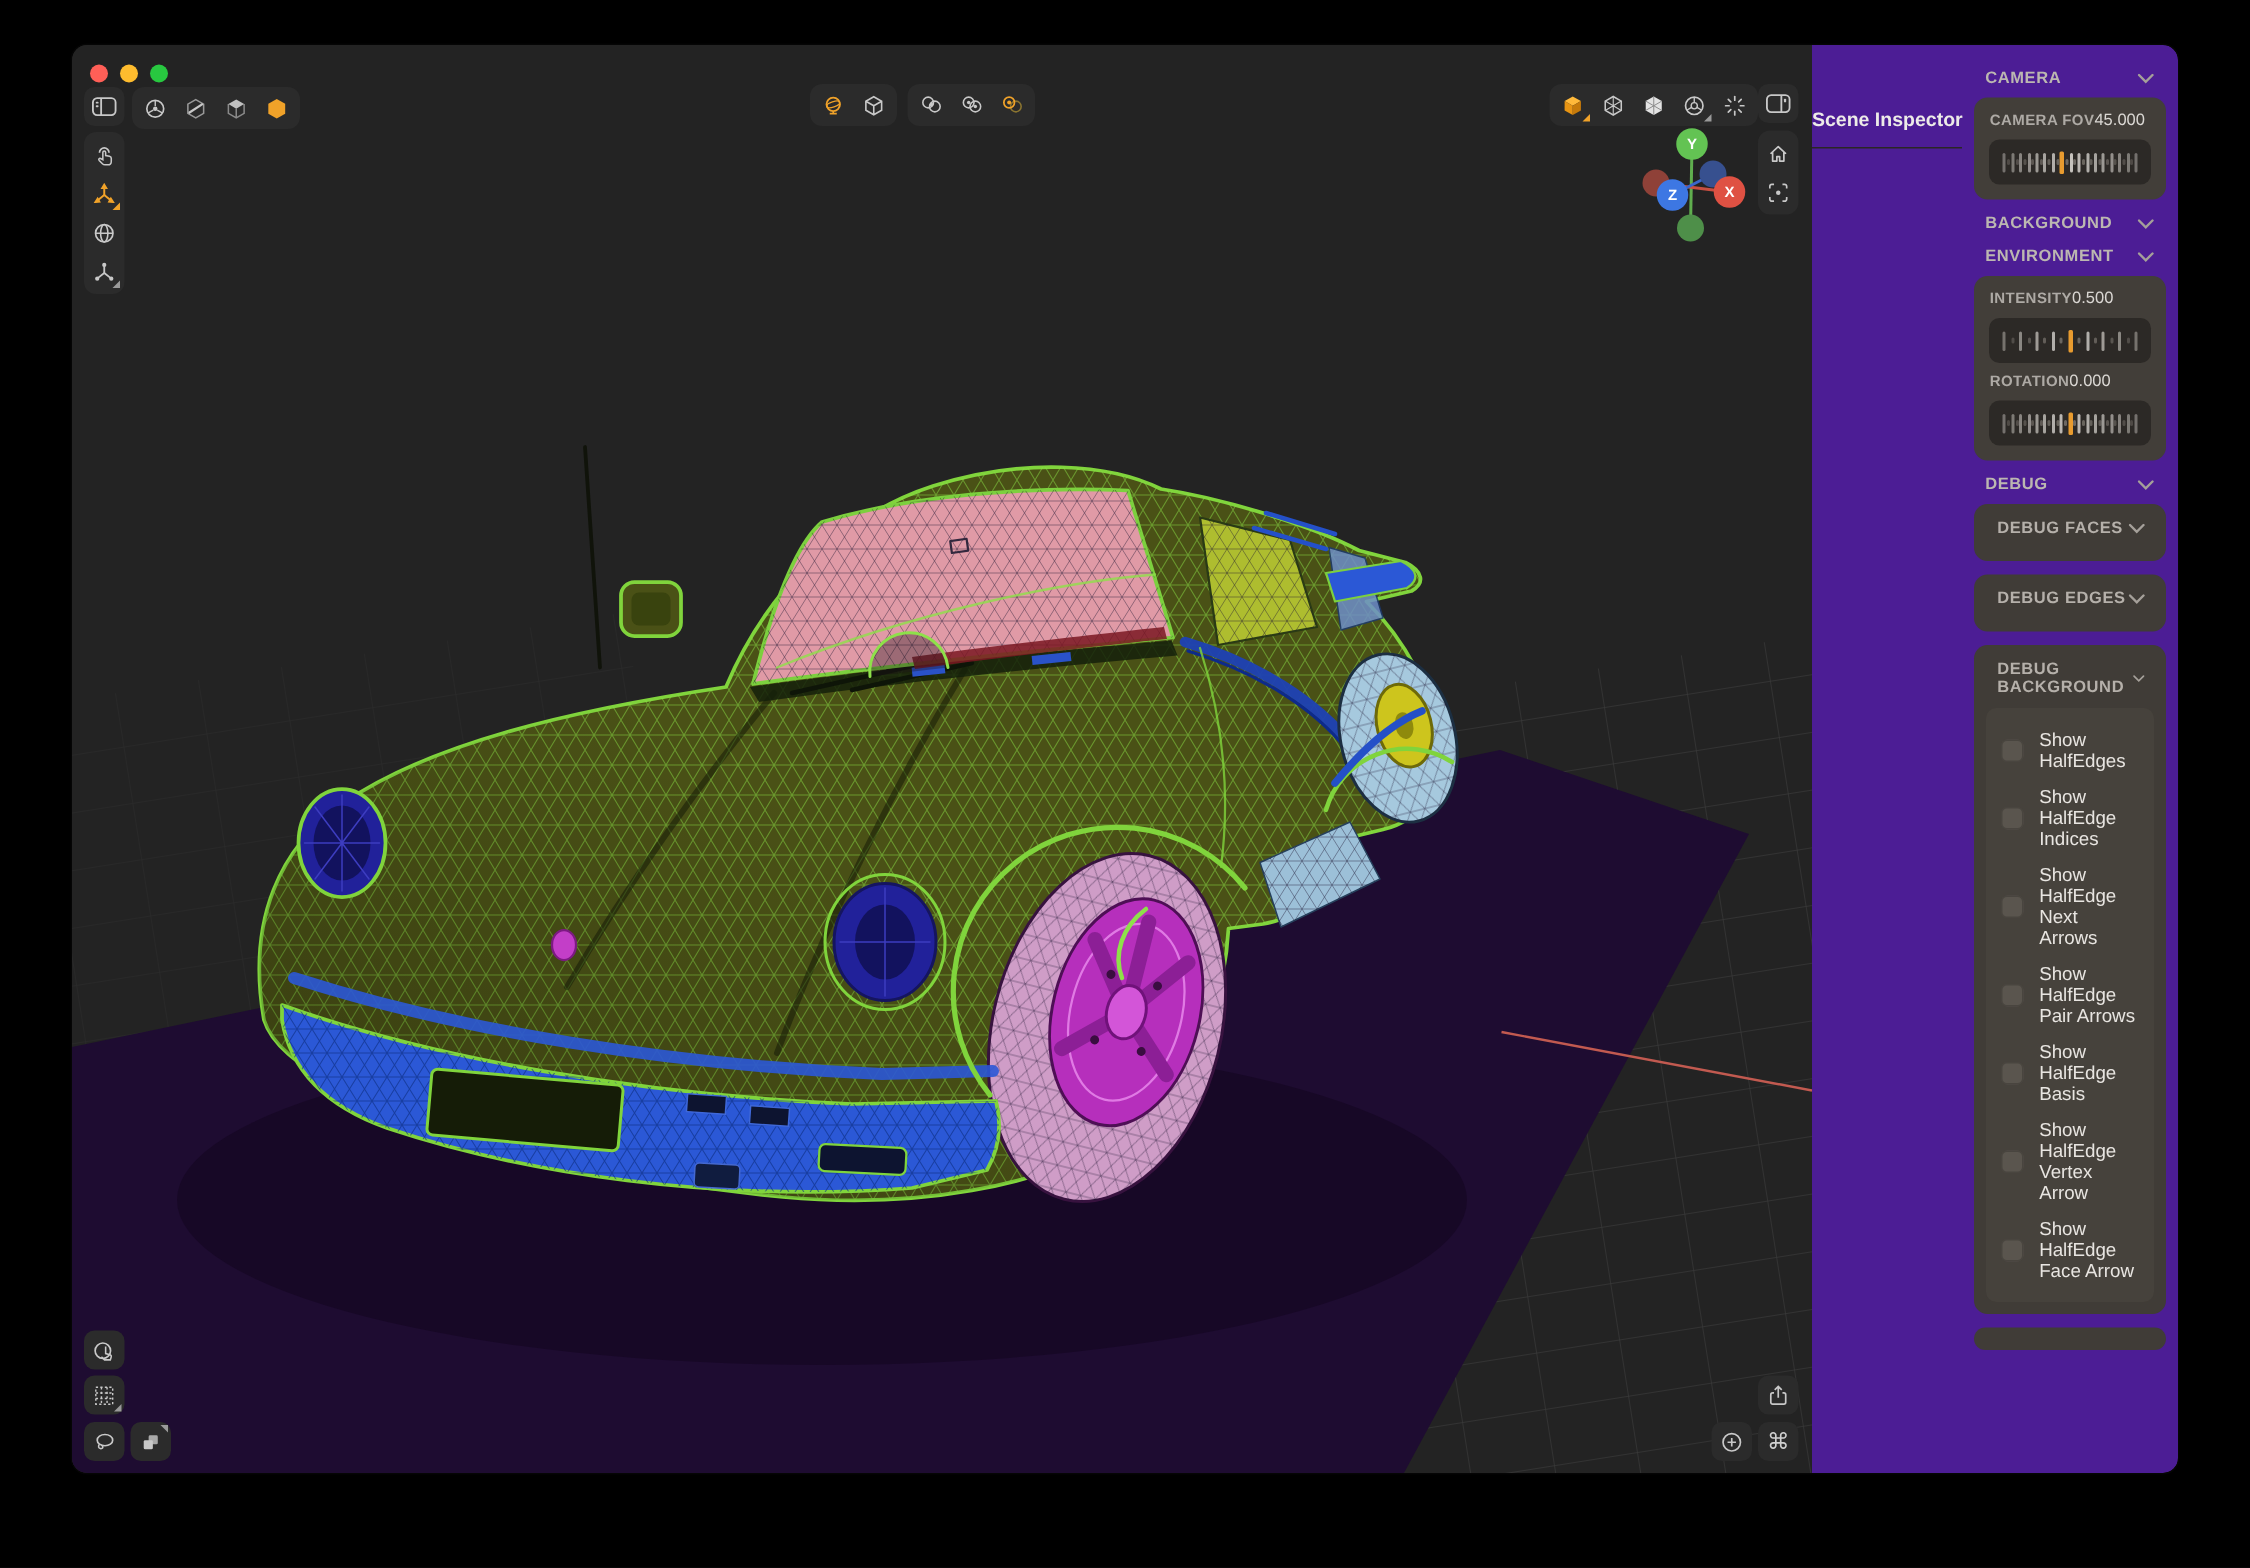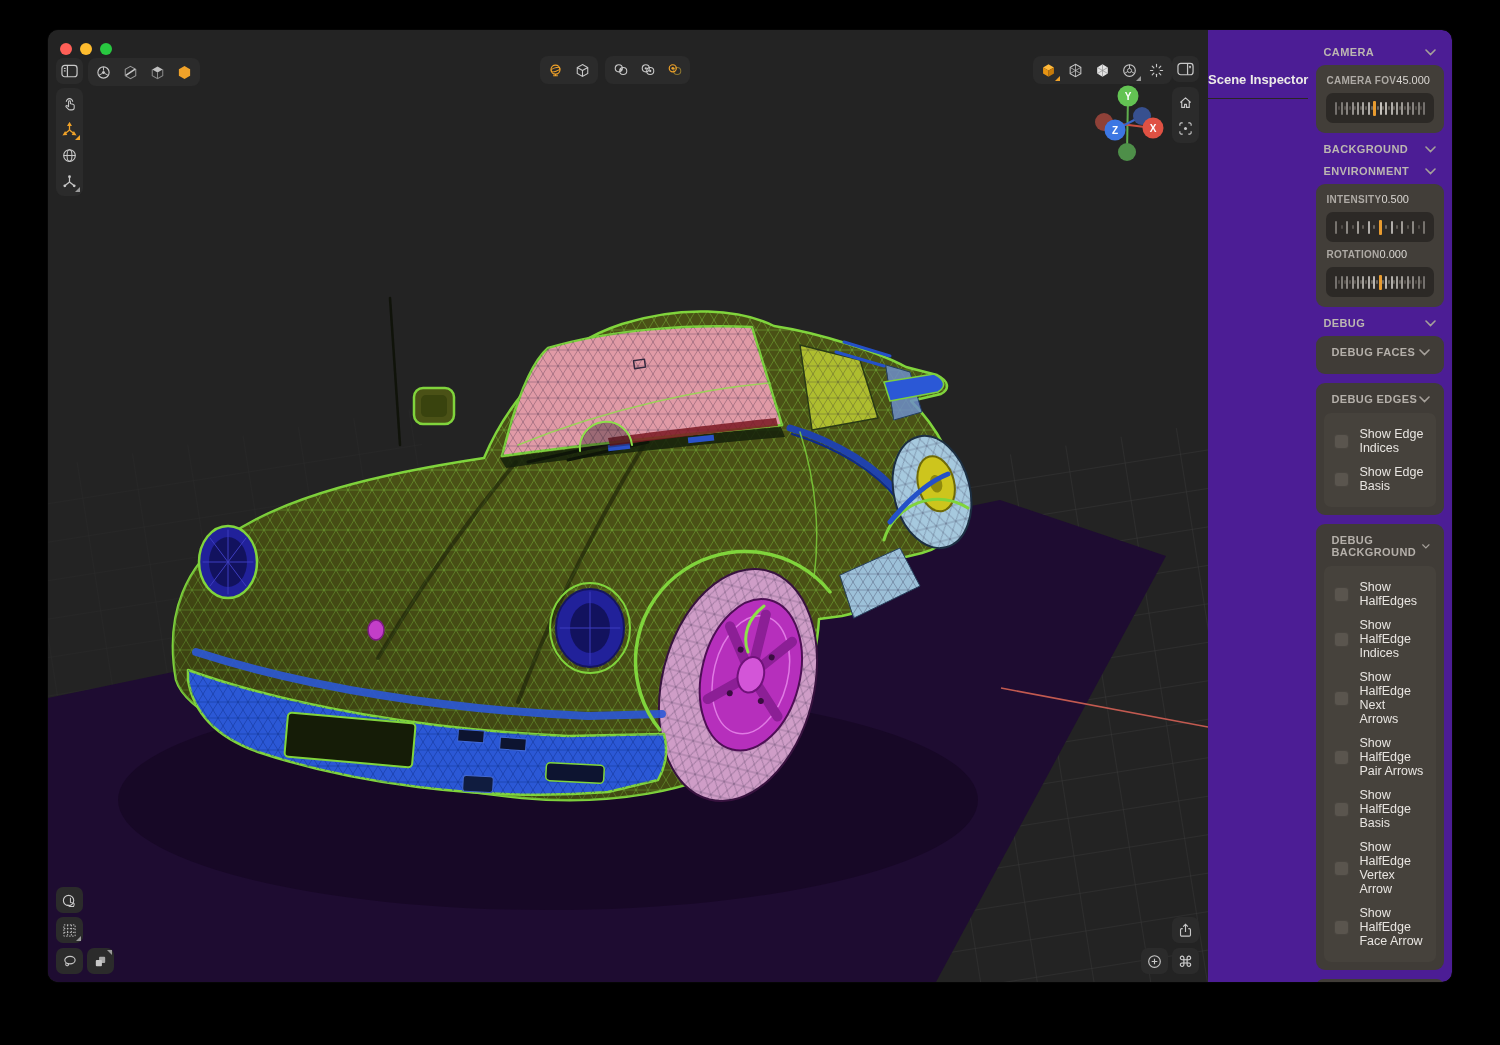--- a/index.html
+++ b/index.html
@@ -612,30 +612,20 @@
               </svg>
             </div>
           </div>
           <div class="dcard">
             <div class="dsub">
               <span>DEBUG EDGES</span>
               <svg width="11" height="7" viewBox="0 0 11 7">
                 <path d="M1 1l4.5 4.5L10 1" stroke="#a5a09a" stroke-width="1.6" fill="none" stroke-linecap="round"></path>
               </svg>
             </div>
-            <div class="dlist">
-              <div class="crow">
-                <span class="cbox"></span>
-                <span class="clabel">Show Edge Indices</span>
-              </div>
-              <div class="crow">
-                <span class="cbox"></span>
-                <span class="clabel">Show Edge Basis</span>
-              </div>
-            </div>
           </div>
           <div class="dcard">
             <div class="dsub">
               <span>DEBUG BACKGROUND</span>
               <svg width="11" height="7" viewBox="0 0 11 7">
                 <path d="M1 1l4.5 4.5L10 1" stroke="#a5a09a" stroke-width="1.6" fill="none" stroke-linecap="round"></path>
               </svg>
             </div>
             <div class="dlist">
               <div class="crow">

